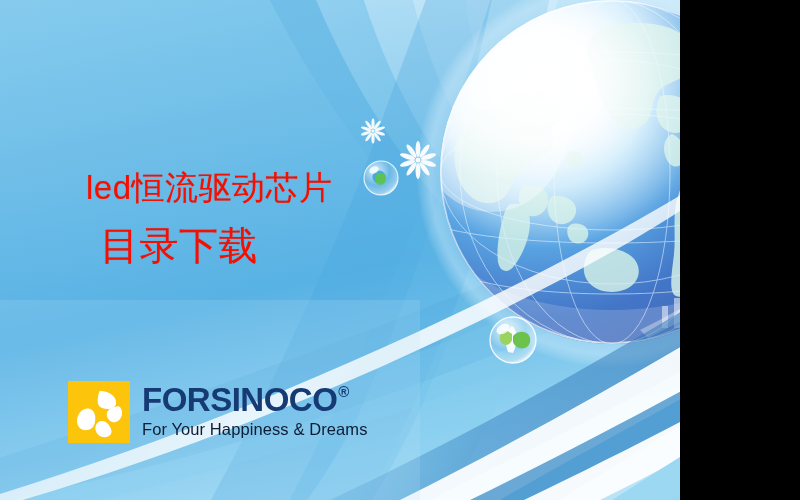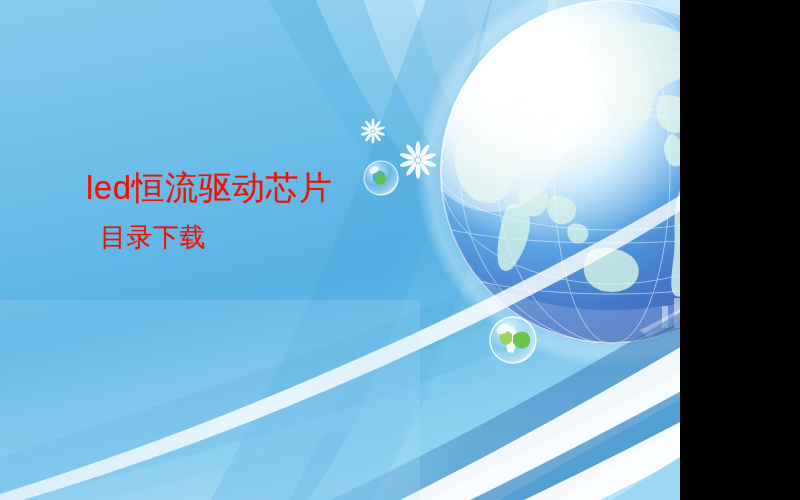--- a/index.html
+++ b/index.html
@@ -28,21 +28,21 @@
     letter-spacing: 0.5px;
     white-space: nowrap;
     text-shadow: 0 0 1px rgba(244,15,0,0.35);
   }
   .headline .line1 {
     font-size: 33px;
     font-weight: 400;
     display: block;
   }
   .headline .line2 {
-    font-size: 26px;
+    font-size: 39px;
     font-weight: 400;
     display: block;
     padding-left: 14px;
     margin-top: 10px;
   }
 
   
   .logo-block {
     position: absolute;
     left: 68px;
@@ -355,14 +355,33 @@
 
       <rect x="0" y="300" width="420" height="200" fill="#bfe4f7" opacity="0.18"></rect>
     </g>
   </svg>
 
   <div class="headline">
     <span class="line1">led恒流驱动芯片</span>
     <span class="line2">目录下载</span>
   </div>
 
+  <div class="logo-block">
+    <div class="logo-mark">
+      <svg width="62" height="62" viewBox="0 0 62 62">
+        <g fill="#ffffff">
+          <path d="M 32,10 C 42,10 49,16 48,23 C 47,28 40,29 34,27 C 30,25.5 29,21 30,16 C 30.6,12.6 31,10 32,10 Z"></path>
+          <path d="M 52,26 C 56,31 54,39 48,41 C 44,42.5 40,39 39,35 C 38,31 41,27.5 45,26.5 C 48,25.8 50.6,24.6 52,26 Z"></path>
+          <path d="M 42,46 C 46,52 42,57 35,56 C 29,55 26,49 28,44 C 30,39.5 35,39 39,42 C 40.8,43.4 41.2,44.8 42,46 Z"></path>
+          <path d="M 24,47 C 17,52 9,48 9,40 C 9,32 16,26 22,28 C 27,29.6 28,36 27,41 C 26.4,44 25.2,46.1 24,47 Z"></path>
+        </g>
+      </svg>
+    </div>
+    <div class="logo-text">
+      <div class="logo-name">
+        <span>FORSINOCO</span>
+        <span class="logo-reg">®</span>
+      </div>
+      <div class="logo-tag">For Your Happiness &amp; Dreams</div>
+    </div>
+  </div>
 
 </div>
 
 </body></html>

